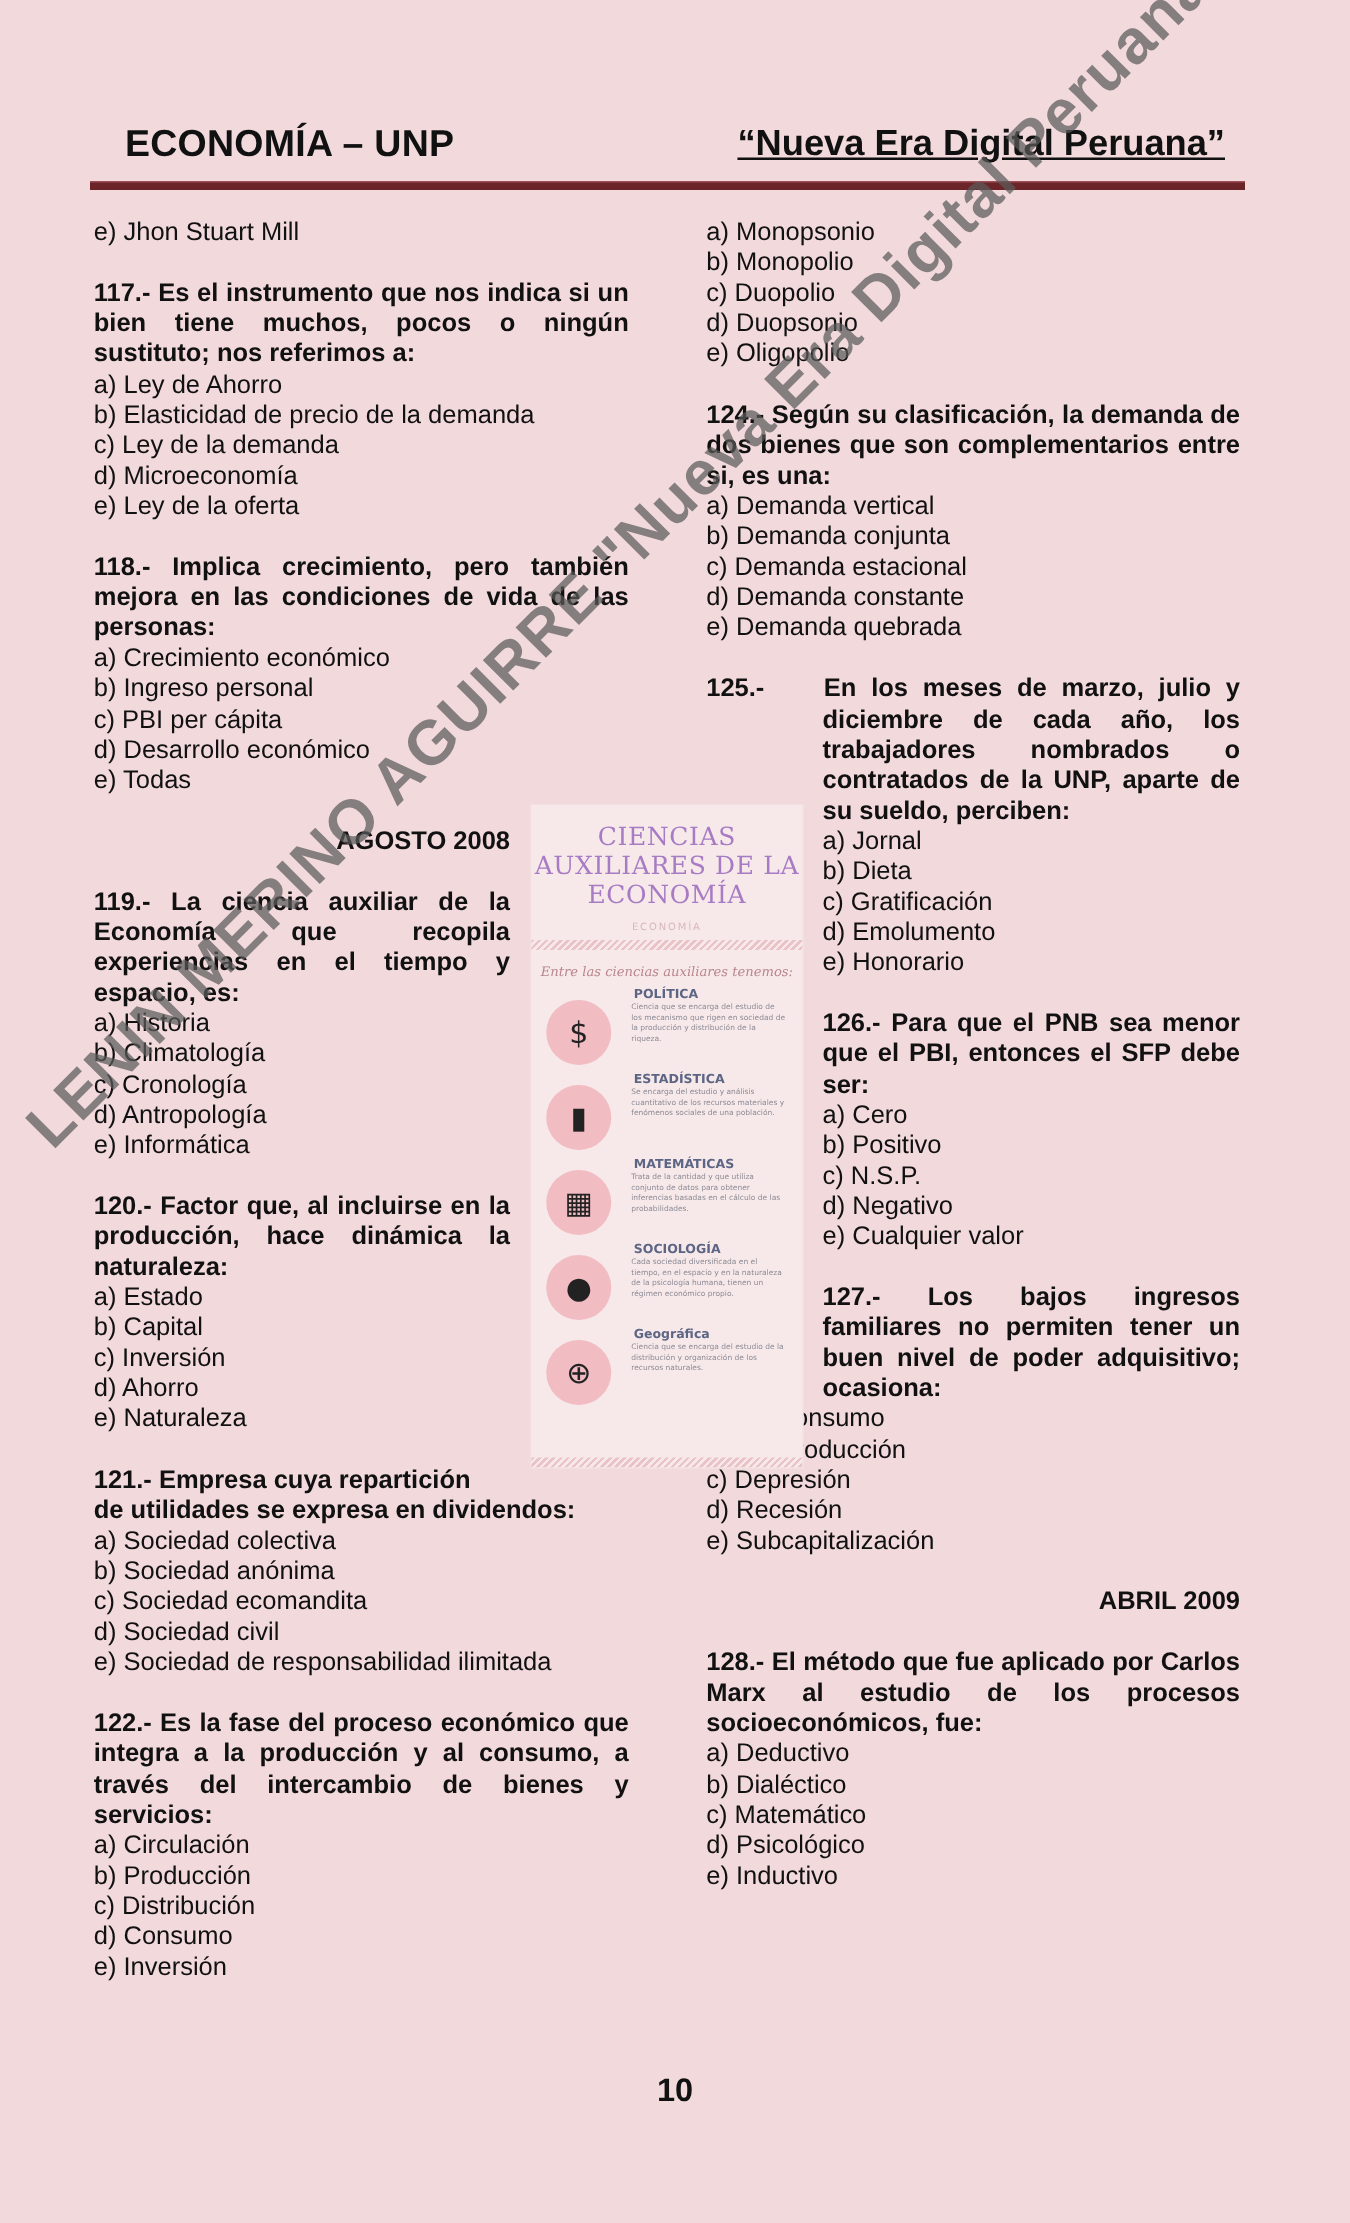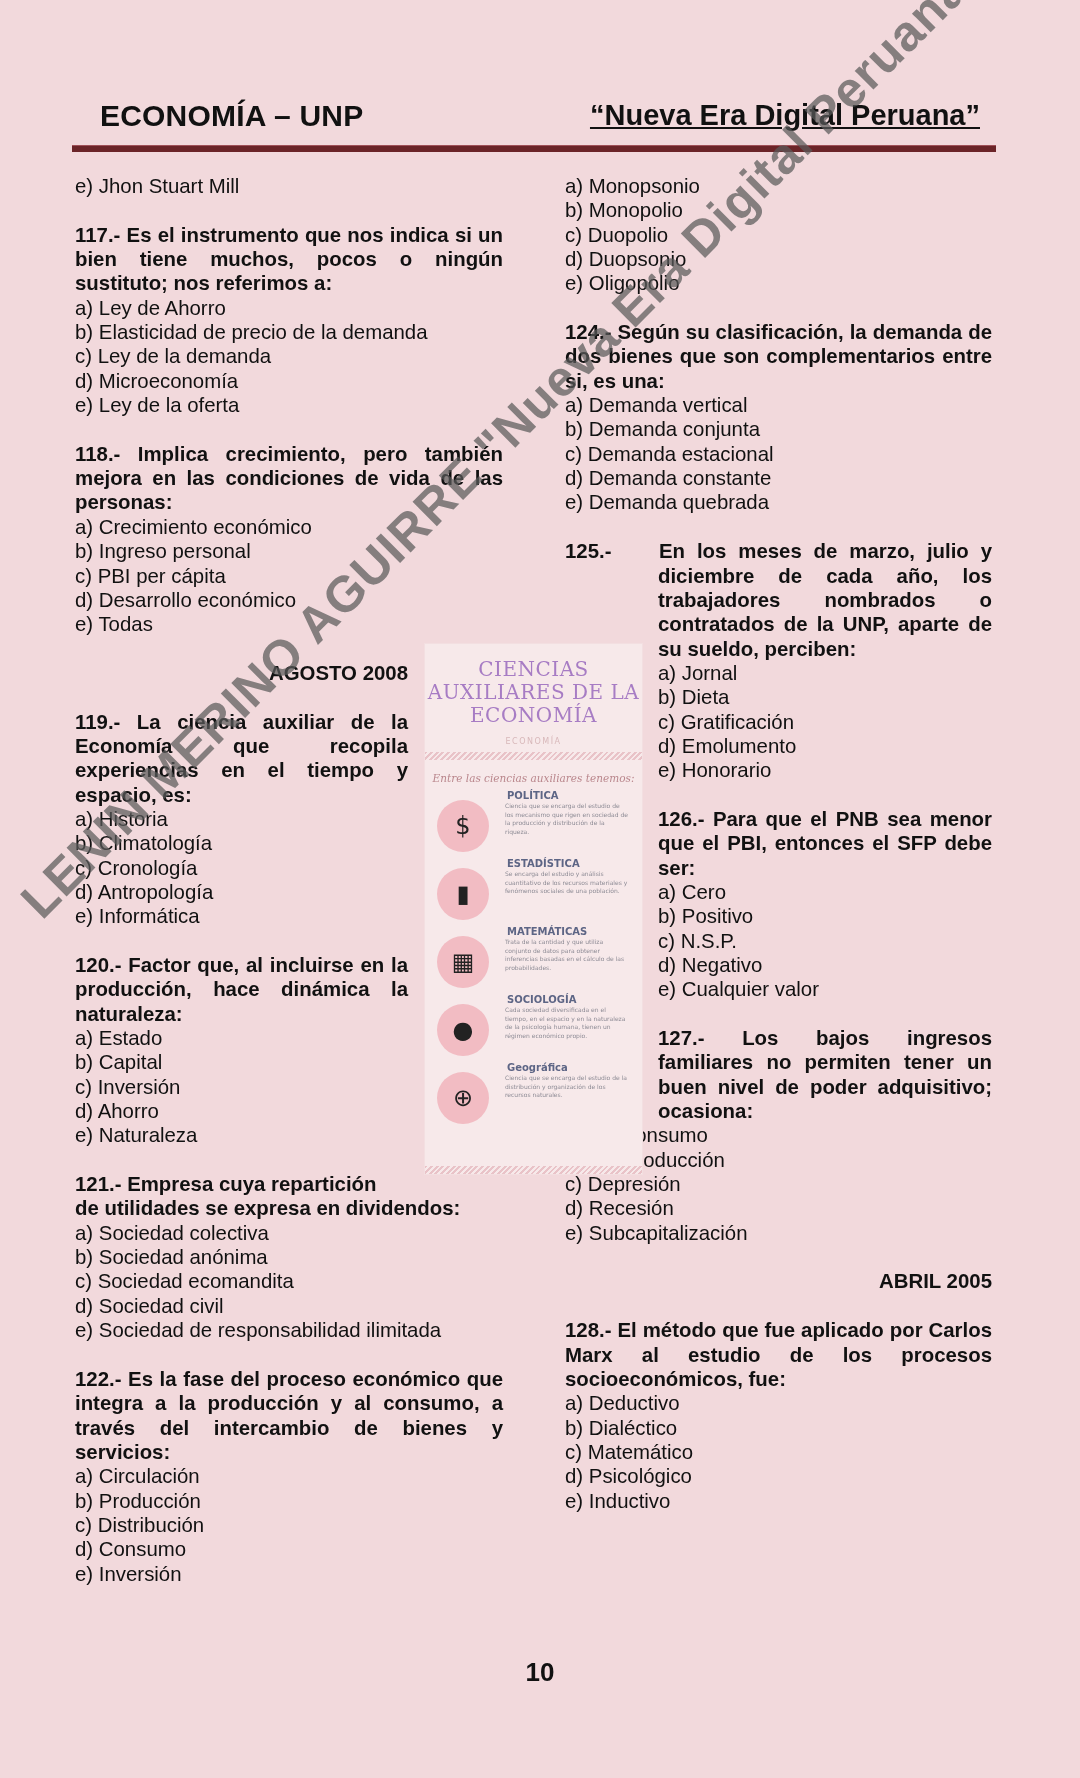--- a/index.html
+++ b/index.html
@@ -172,21 +172,21 @@
 
   <div class="q">
     <div class="stem indent-block">127.-  Los bajos ingresos familiares no permiten tener un buen nivel de poder adquisitivo; ocasiona:</div>
     <div class="opt">a) Subconsumo</div>
     <div class="opt">b) Subproducción</div>
     <div class="opt">c) Depresión</div>
     <div class="opt">d) Recesión</div>
     <div class="opt">e) Subcapitalización</div>
   </div>
 
-  <div class="section-label">ABRIL 2005</div>
+  <div class="section-label">ABRIL 2009</div>
 
   <div class="q">
     <div class="stem">128.-  El método que fue aplicado por Carlos Marx al estudio de los procesos socioeconómicos, fue:</div>
     <div class="opt">a) Deductivo</div>
     <div class="opt">b) Dialéctico</div>
     <div class="opt">c) Matemático</div>
     <div class="opt">d) Psicológico</div>
     <div class="opt">e) Inductivo</div>
   </div>
 </div>

